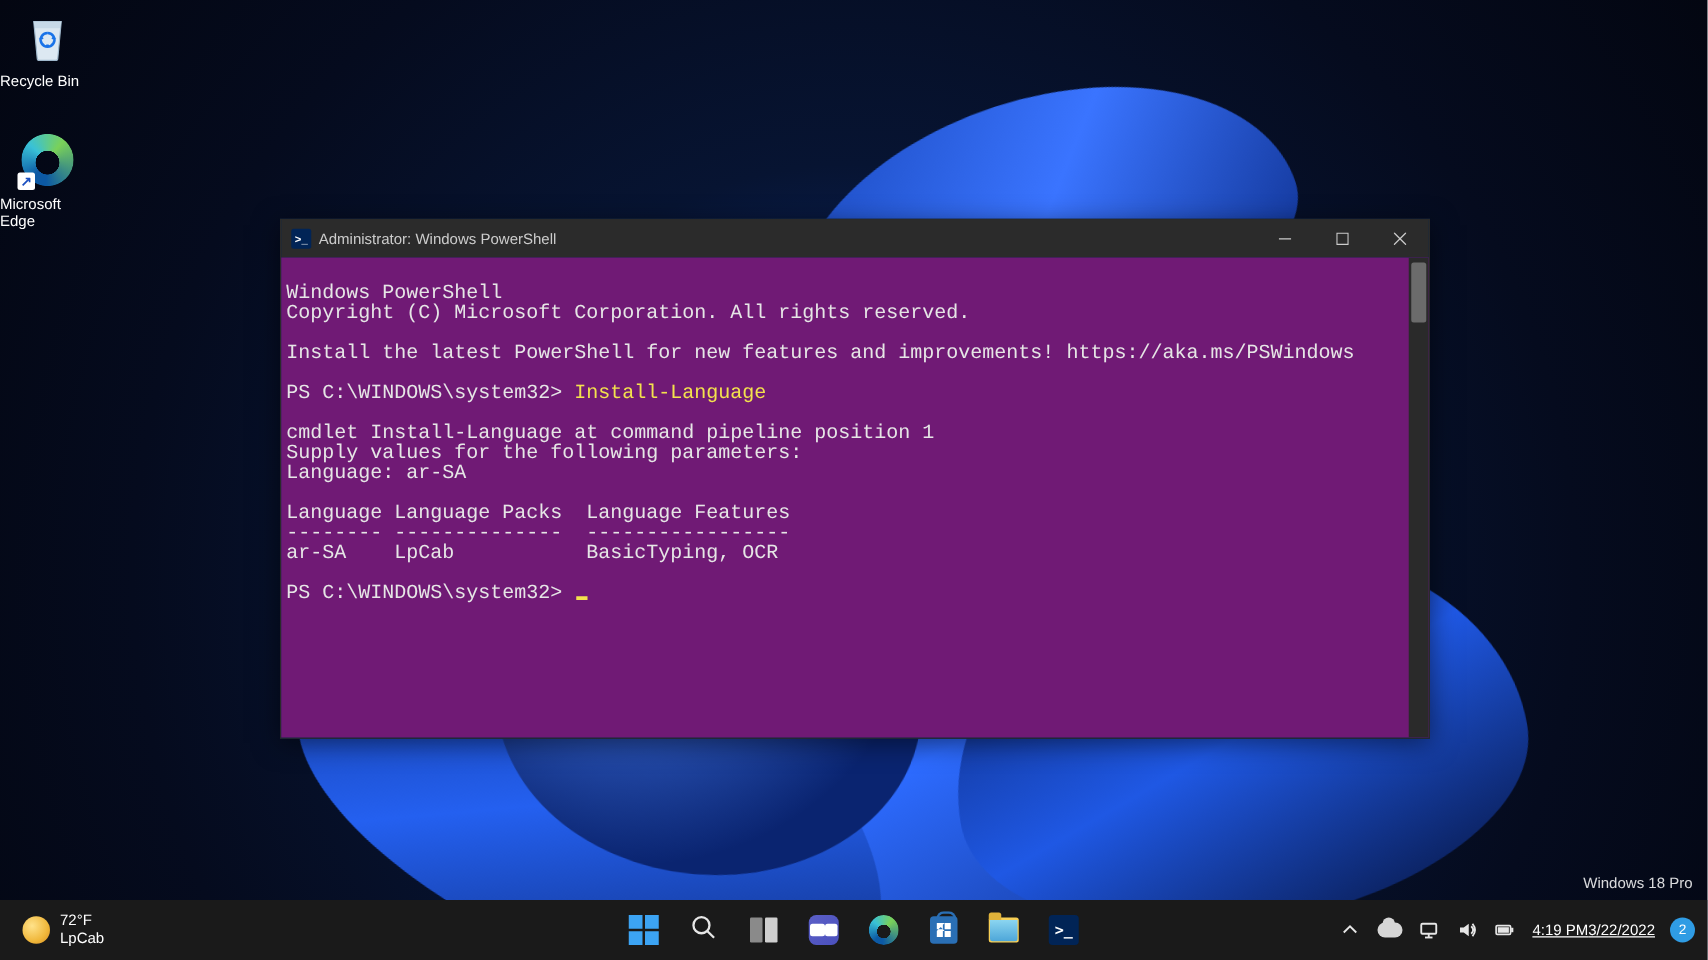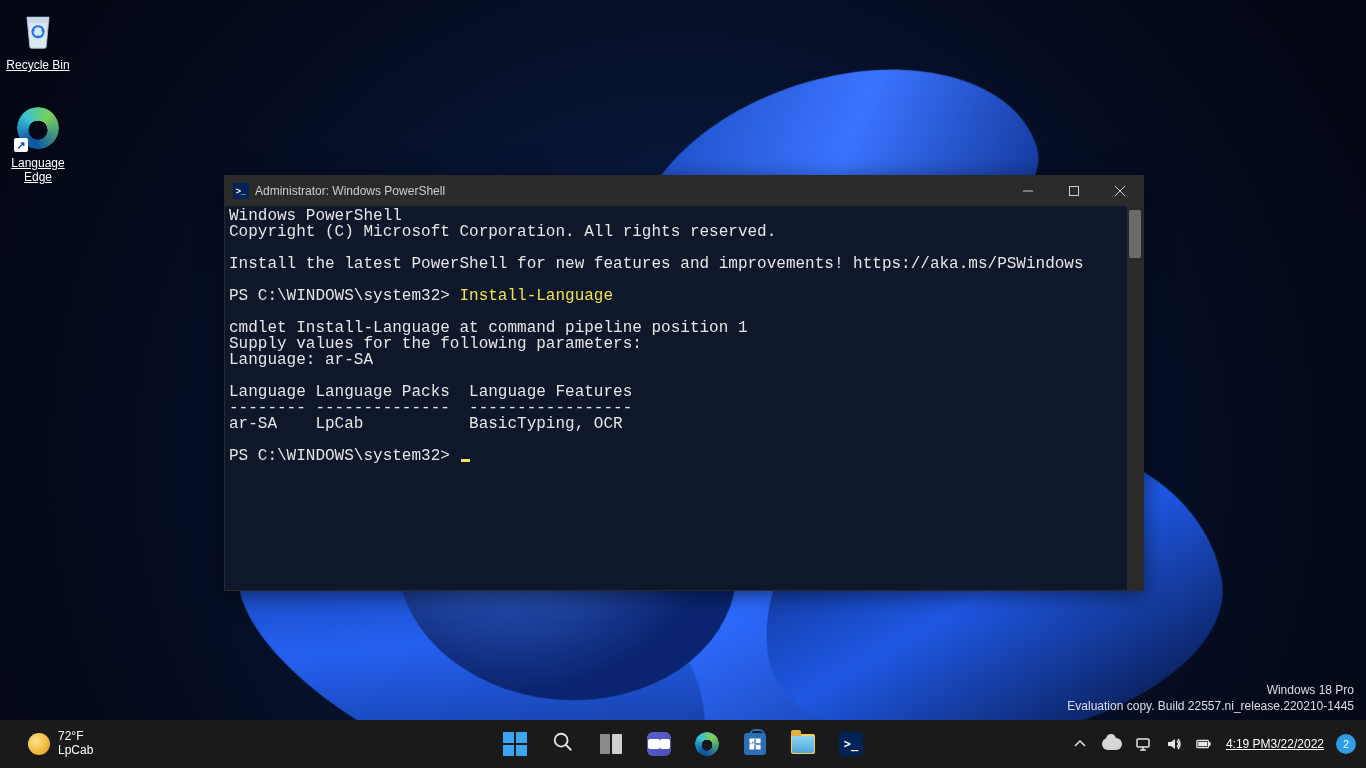--- a/index.html
+++ b/index.html
@@ -24,25 +24,24 @@
   .p1 { left: 420px; top: 20px; width: 420px; height: 220px; background: linear-gradient(130deg,#1846b8,#3a74ff 50%,#0d2e8b); transform: rotate(-18deg); }
   .p2 { left: 300px; top: 420px; width: 560px; height: 280px; background: linear-gradient(140deg,#0d2e8b,#2d6bff 45%,#0a2470); transform: rotate(12deg); }
   .p3 { left: 30px; top: 450px; width: 500px; height: 260px; background: linear-gradient(150deg,#0a2470,#2460f0 50%,#071a52); transform: rotate(25deg); }
   .p4 { left: 560px; top: 380px; width: 460px; height: 300px; background: linear-gradient(160deg,#0a2470,#1f58e4 50%,#06143f); transform: rotate(-10deg); }
   .p5 { left: 200px; top: 300px; width: 340px; height: 340px; background: radial-gradient(circle at 30% 30%, #4a84ff 0%, #0a2470 70%); transform: rotate(5deg); }
 
   
   .desk-icon {
     position: absolute;
     width: 76px;
-    text-align: center;
+    text-align: left;
     font-size: 12px;
     color: #fff;
     cursor: pointer;
-    text-decoration: underline;
   }
   .desk-icon .glyph {
     width: 48px; height: 48px;
     margin: 0 auto 4px;
     display: flex; align-items: center; justify-content: center;
   }
   .icon-recycle .glyph svg { width: 44px; height: 44px; }
   .icon-edge .glyph { position: relative; }
   .icon-edge .edge-circle {
     width: 42px; height: 42px; border-radius: 50%;
@@ -85,26 +84,26 @@
   .ps-titlebar .spacer { flex: 1; }
   .win-btn {
     width: 46px; height: 30px;
     display:inline-flex; align-items:center; justify-content:center;
     color:#ccc; cursor:pointer;
   }
   .win-btn svg { width:10px; height:10px; stroke:#ccc; stroke-width:1; fill:none; }
 
   .ps-body {
     flex:1;
-    background:#0f172a;
+    background:#701a75;
     color:#e6e6e6;
     font-family: Consolas, "Courier New", monospace;
     font-size: 16px;
     line-height: 1.0;
-    padding: 2px 4px;
+    padding: 20px 4px;
     white-space: pre;
     overflow: hidden;
     position: relative;
   }
   .ps-body .cmd { color:#f3e24d; }
   .cursor {
     display:inline-block;
     width: 9px; height: 3px;
     background:#f3e24d;
     vertical-align: -2px;
@@ -130,21 +129,21 @@
   
   .taskbar {
     position:absolute; left:0; bottom:0;
     width:100%; height:48px;
     background:#1a1a1a;
     display:flex; align-items:center;
     color:#fff;
   }
   .task-left {
     display:flex; gap:8px;
-    padding-left:22px;
+    padding-left:12px;
     flex:0 0 auto;
   }
   .weather-icon {
     width:22px; height:22px; border-radius:50%;
     background: radial-gradient(circle at 35% 35%, #ffe28a 0%, #f0b83c 60%, #d98d1e 100%);
   }
   .weather-text { font-size:12px; line-height:1.15; }
 
   .task-center {
     position:absolute; left:50%; transform:translateX(-50%);
@@ -235,21 +234,21 @@
     </svg>
   </div>
   <div>Recycle Bin</div>
 </div>
 
 <div class="desk-icon icon-edge" style="left:0px; top:104px;">
   <div class="glyph">
     <div class="edge-circle"></div>
     <div class="shortcut-arrow">↗</div>
   </div>
-  <div style="white-space:pre-line">Language
+  <div style="white-space:pre-line">Microsoft
 Edge</div>
 </div>
 
 <div class="ps-window">
   <div class="ps-titlebar">
     <span class="ps-tb-icon">
         <span>&gt;_</span>
       </span>
     <span class="title">Administrator: Windows PowerShell</span>
     <span class="spacer"></span>
@@ -287,21 +286,20 @@
 
 <span>PS C:\WINDOWS\system32&gt; </span><span class="cursor"></span>
     <div class="ps-scroll">
       <div class="thumb"></div>
     </div>
   </div>
 </div>
 
 <div class="watermark">
   <div>Windows 18 Pro</div>
-  <div>Evaluation copy. Build 22557.ni_release.220210-1445</div>
 </div>
 
 <div class="taskbar">
   <div class="task-left">
     <div class="tray-btn" style="gap:8px;">
       <div class="weather-icon"></div>
       <div class="weather-text">
         <div>72°F</div>
         <div>LpCab</div>
       </div>

